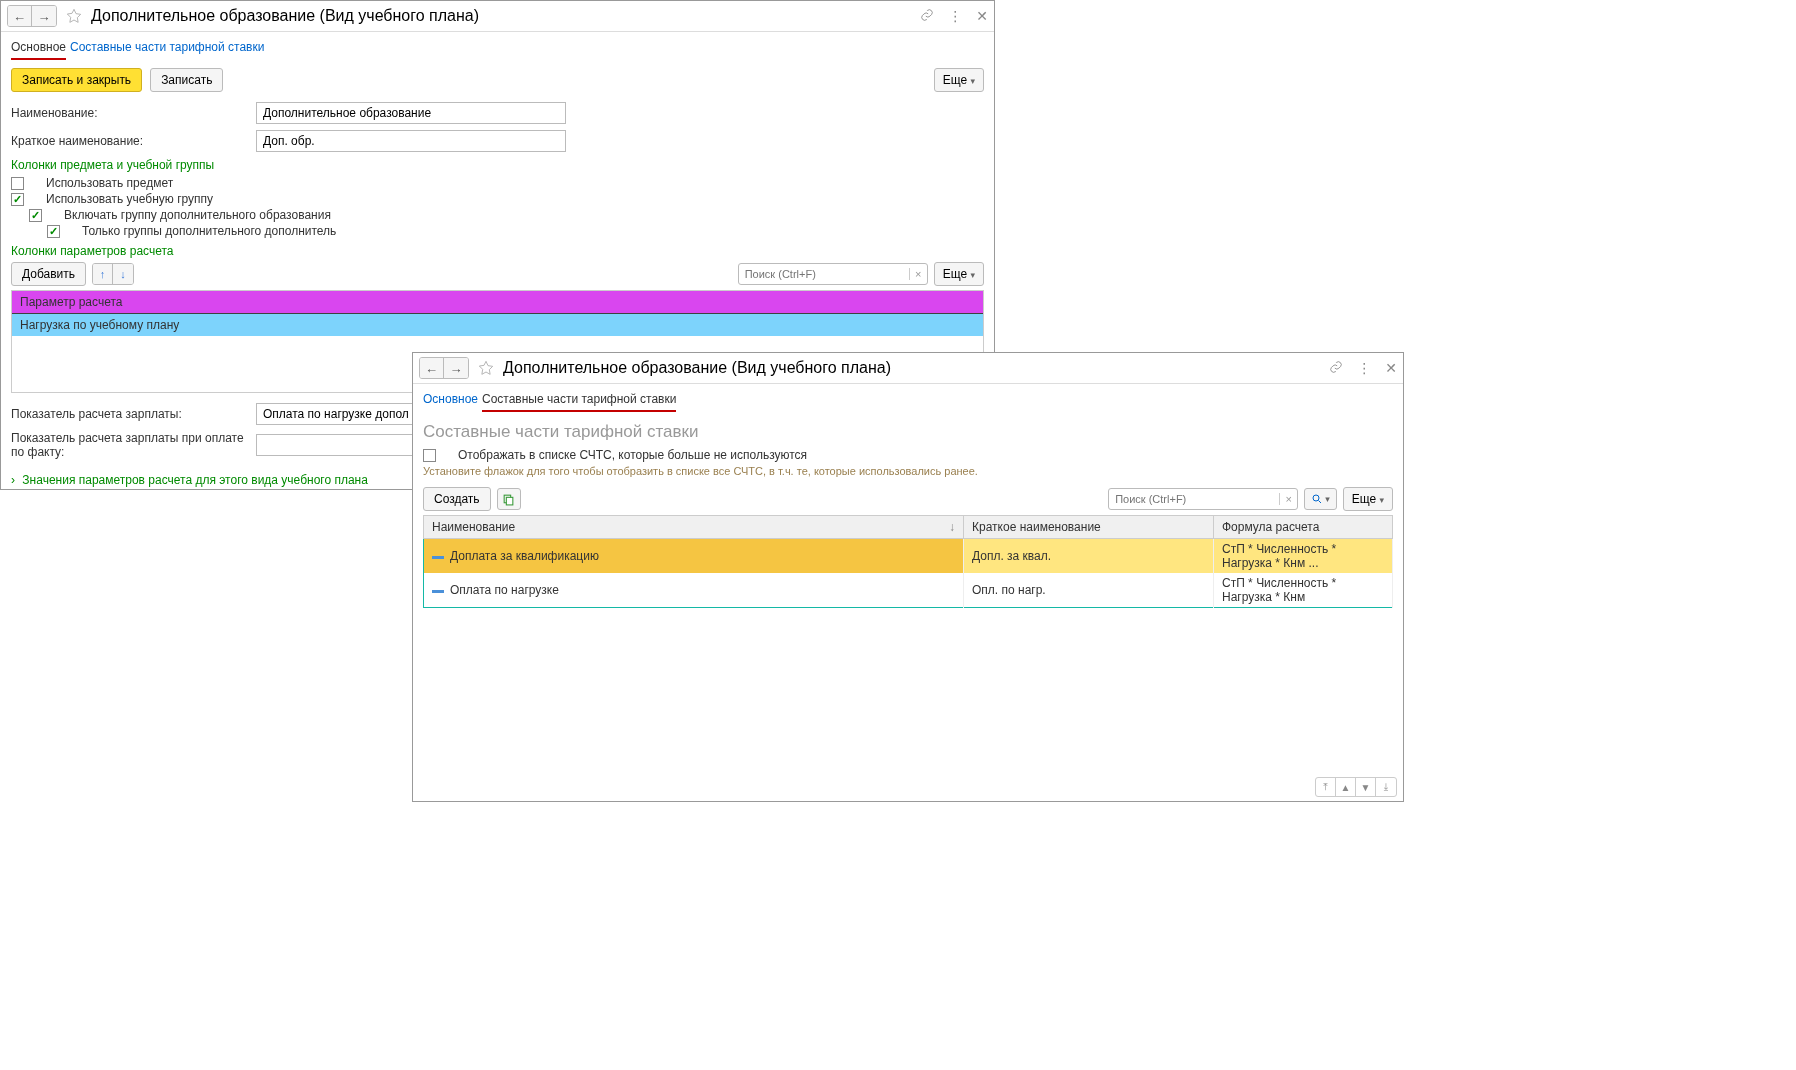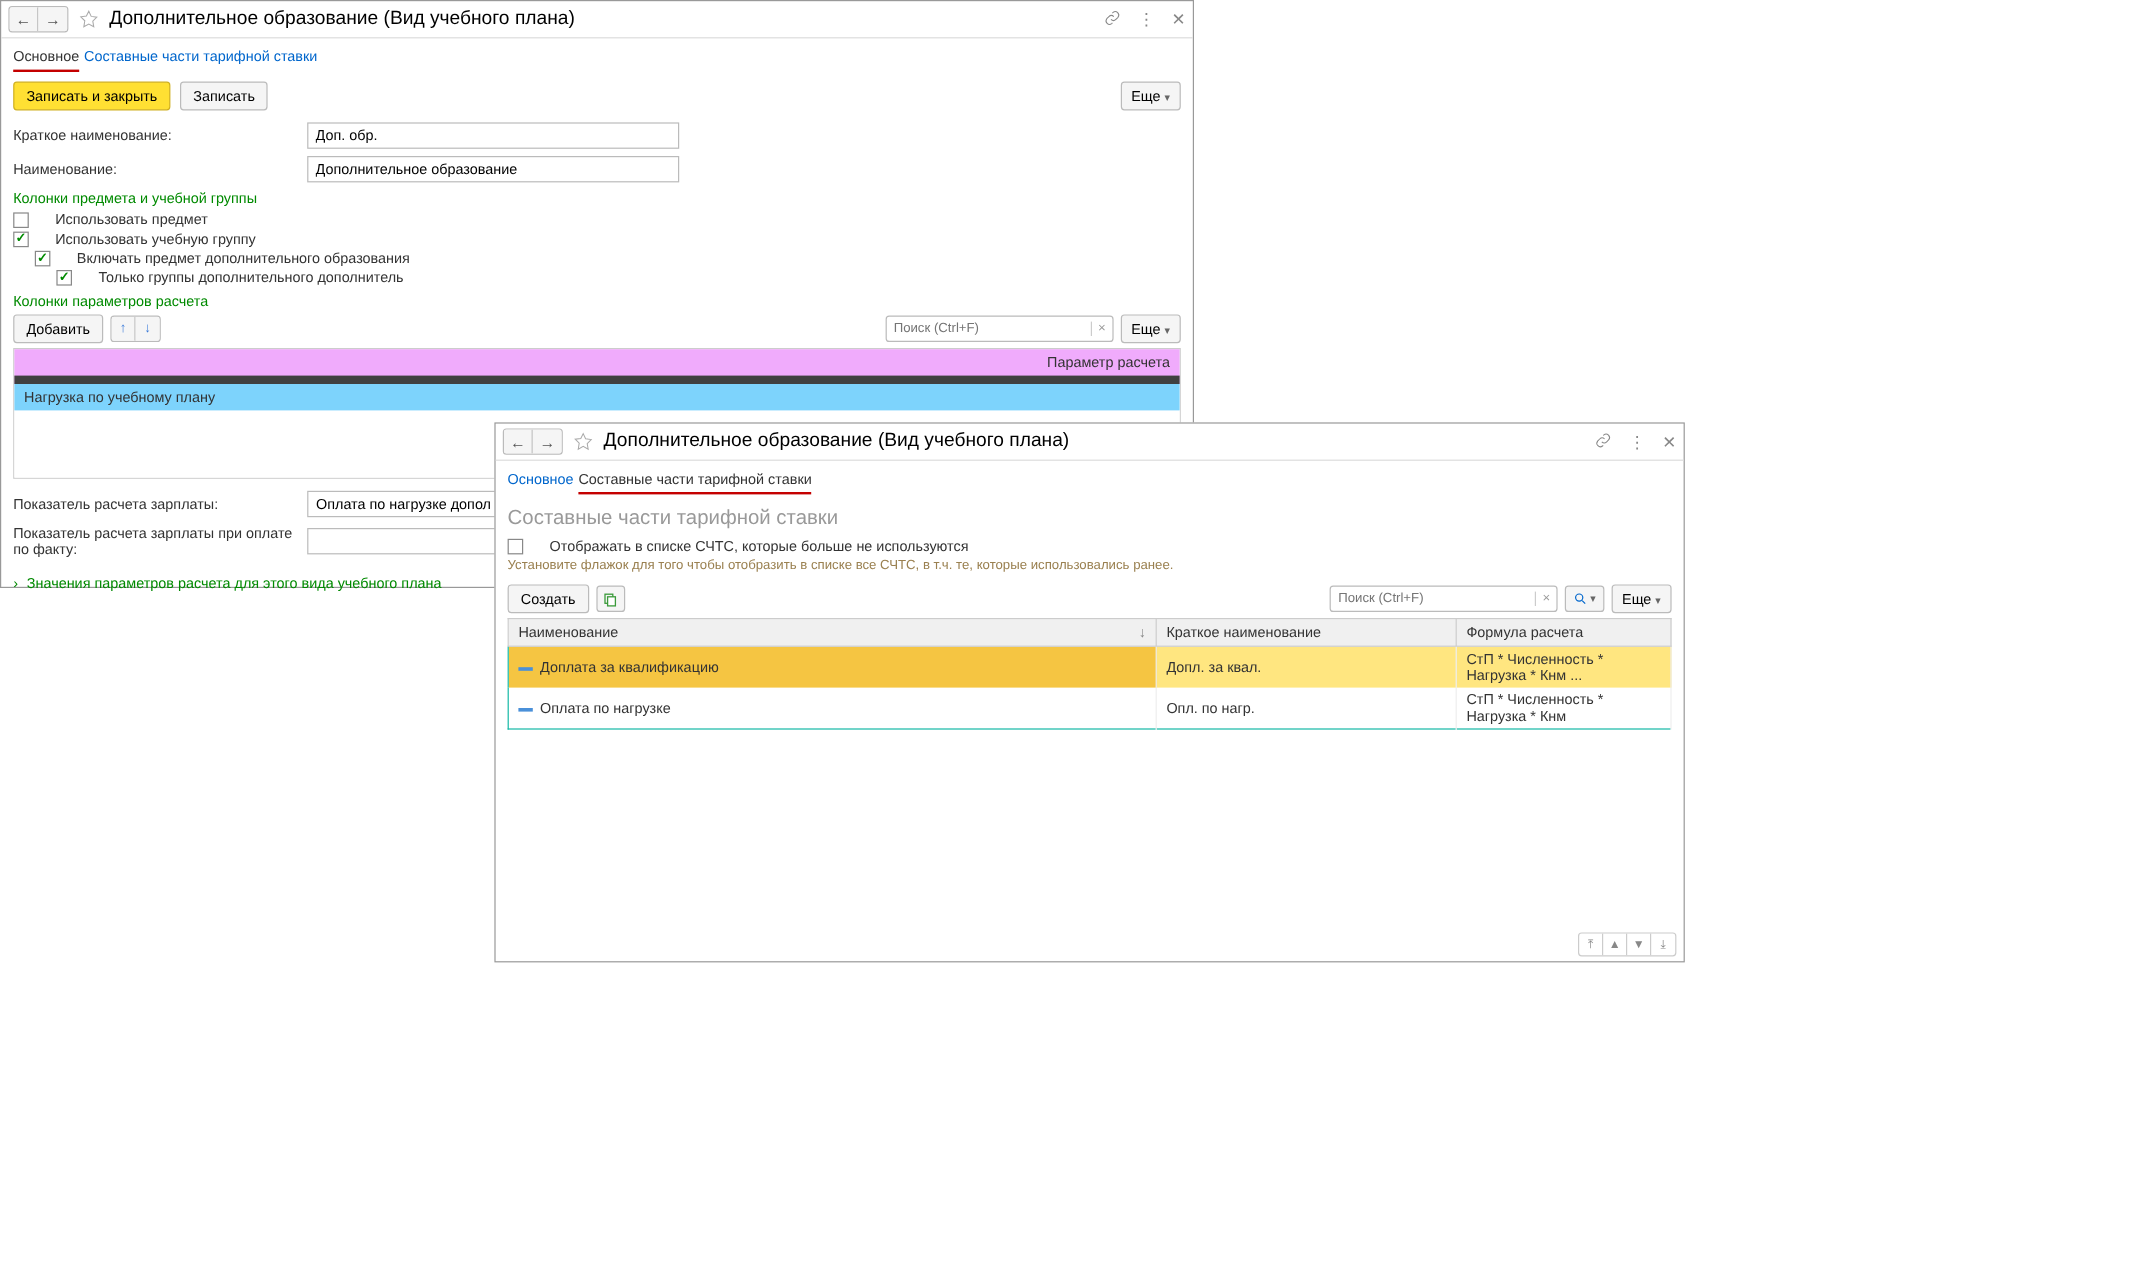--- a/index.html
+++ b/index.html
@@ -45,21 +45,21 @@
 
 .mini-toolbar { display: flex; align-items: center; gap: 6px; margin: 4px 0; }
 .icon-btn-pair { display: flex; border: 1px solid #bbb; border-radius: 3px; overflow: hidden; }
 .icon-btn-pair .half { width: 20px; height: 20px; display: flex; align-items: center; justify-content: center; background: #f5f5f5; cursor: pointer; font-size: 11px; }
 .icon-btn-pair .half:first-child { border-right: 1px solid #bbb; }
 .search-box { display: flex; align-items: center; border: 1px solid #bbb; border-radius: 3px; width: 190px; height: 22px; }
 .search-box input { border: none; outline: none; flex: 1; padding: 0 6px; font-size: 11px; color: #999; background: transparent; }
 .search-box .clear { width: 18px; text-align: center; color: #999; cursor: pointer; border-left: 1px solid #ccc; font-size: 11px; }
 
 .grid { border: 1px solid #ccc; margin-top: 2px; }
-.grid-header { background: #f0abfc; border-bottom: 7px solid #404040; padding: 4px 8px; font-size: 12px; text-align: right; }
+.grid-header { background: #d946ef; border-bottom: 1px solid #404040; padding: 4px 8px; font-size: 12px; }
 .grid-row { padding: 4px 8px; font-size: 12px; }
 .grid-row.selected { background: #7dd3fc; }
 .grid-body { height: 78px; background: #fff; }
 
 .expand-link { color: #008a00; font-size: 12px; cursor: pointer; margin-top: 8px; display: inline-block; }
 .expand-caret { color: #008a00; margin-right: 4px; }
 
 
 .subtitle { font-size: 17px; color: #999; margin: 2px 0 6px 0; }
 .hint { color: #9a8050; font-size: 11px; line-height: 1.4; margin-bottom: 8px; }
@@ -119,40 +119,40 @@
 
   <div class="content">
     <div class="toolbar">
       <button class="btn btn-primary">Записать и закрыть</button>
       <button class="btn">Записать</button>
       <div class="spacer"></div>
       <button class="btn btn-more"><span>Еще</span> <span class="caret-small">▾</span></button>
     </div>
 
     <div class="form-row">
+      <div class="form-label">Наименование:</div>
+      <input class="form-input" value="Дополнительное образование" style="">
+    </div>
+    <div class="form-row">
       <div class="form-label">Краткое наименование:</div>
       <input class="form-input" value="Доп. обр." style="">
-    </div>
-    <div class="form-row">
-      <div class="form-label">Наименование:</div>
-      <input class="form-input" value="Дополнительное образование" style="">
     </div>
 
     <div class="section-header">Колонки предмета и учебной группы</div>
     <div class="chk-row">
       <span class="chk"></span>
       <span>Использовать предмет</span>
     </div>
     <div class="chk-row">
       <span class="chk checked"></span>
       <span>Использовать учебную группу</span>
     </div>
     <div class="chk-row indent-1">
       <span class="chk checked"></span>
-      <span>Включать предмет дополнительного образования</span>
+      <span>Включать группу дополнительного образования</span>
     </div>
     <div class="chk-row indent-2">
       <span class="chk checked"></span>
       <span>Только группы дополнительного дополнитель</span>
     </div>
 
     <div class="section-header">Колонки параметров расчета</div>
     <div class="mini-toolbar">
       <button class="btn">Добавить</button>
       <div class="icon-btn-pair">

